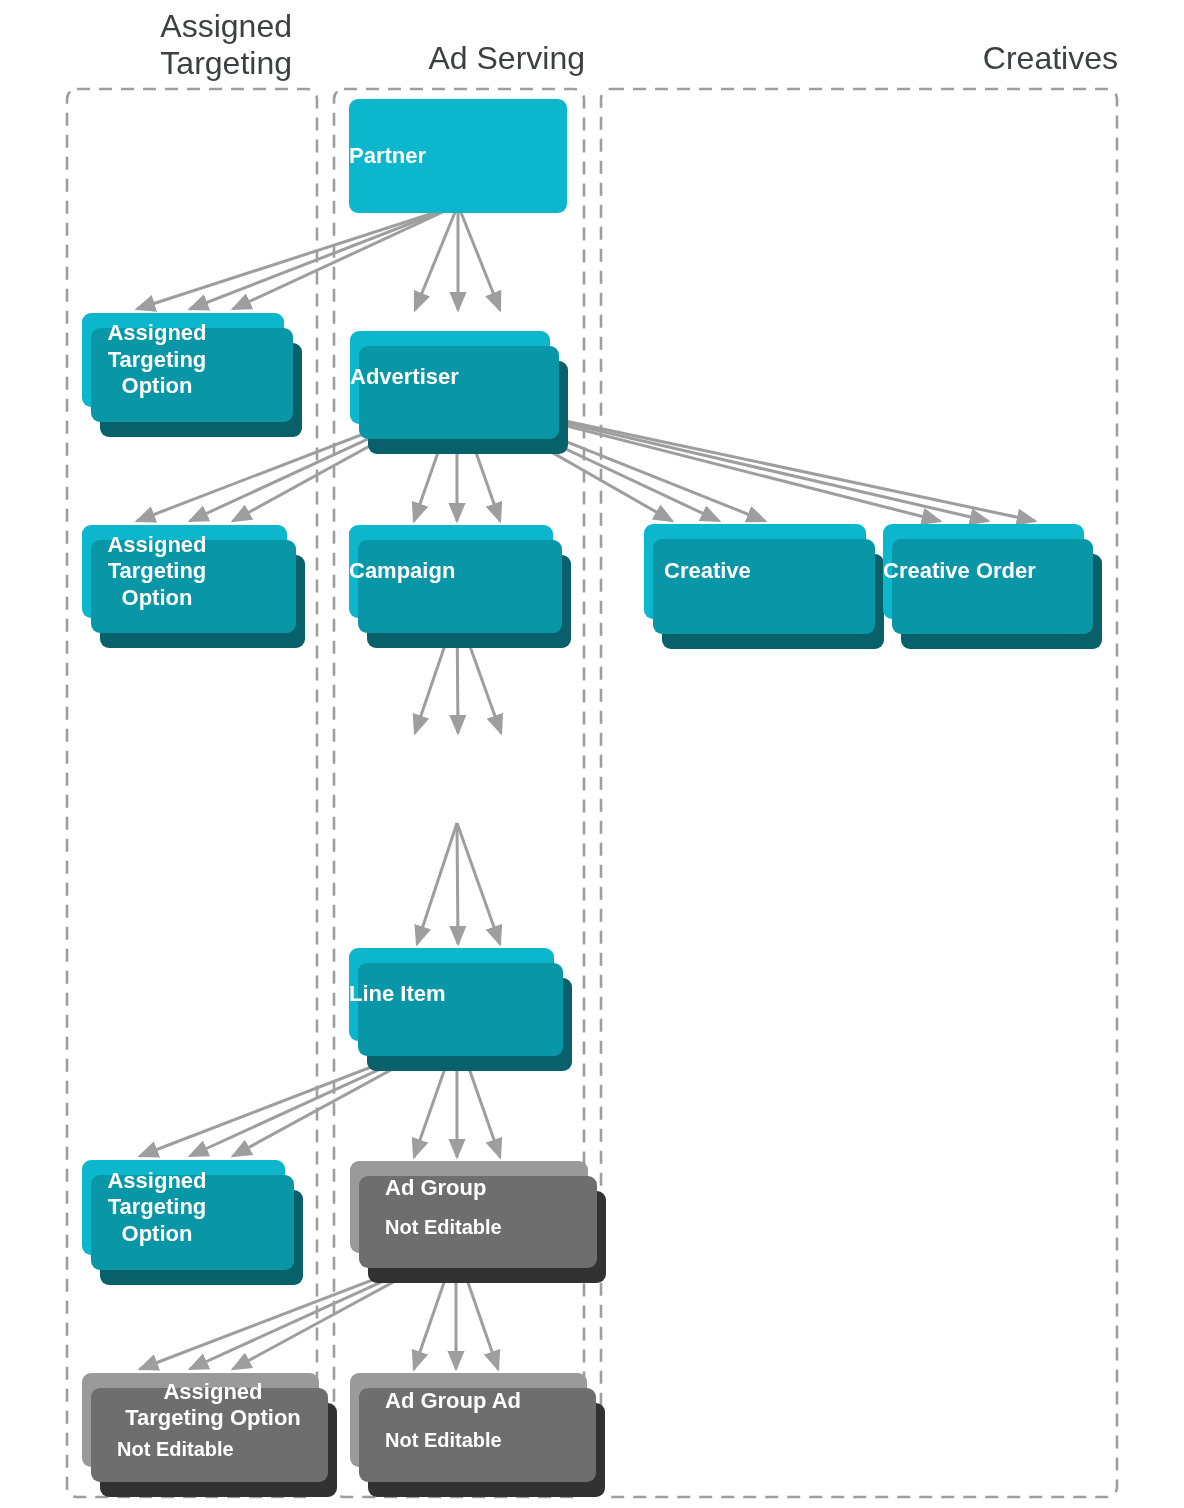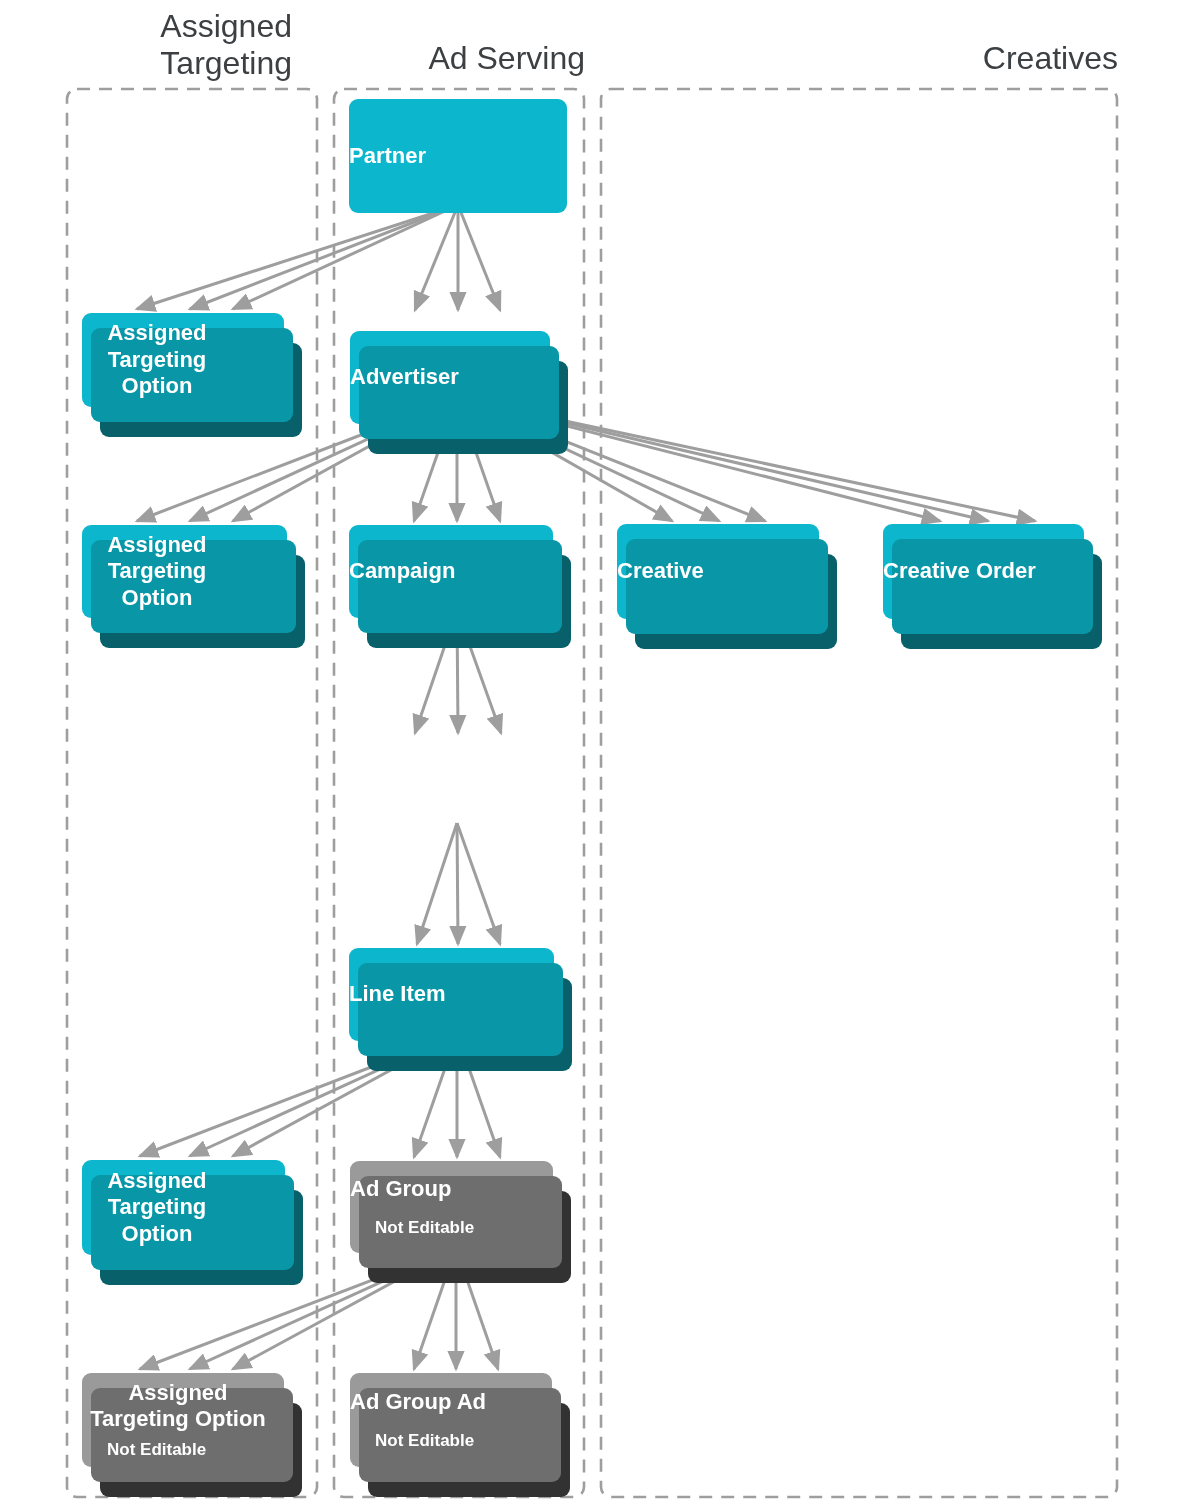--- a/index.html
+++ b/index.html
@@ -24,22 +24,22 @@
   .node.gray{background:var(--node-gray);}
   .node.stacked::before,.node.stacked::after{content:"";position:absolute;inset:0;border-radius:9px;}
   .node.stacked::before{transform:translate(9px,15px);z-index:-1;}
   .node.stacked::after{transform:translate(18px,30px);z-index:-2;}
   .node.cyan.stacked::before{background:var(--node-cyan-l2);}
   .node.cyan.stacked::after{background:var(--node-cyan-l3);}
   .node.gray.stacked::before{background:var(--node-gray-l2);}
   .node.gray.stacked::after{background:var(--node-gray-l3);}
 
   .node .label{display:block;}
-  .node .note{display:block;font-size:17px;font-weight:bold;margin-left:25px;}
-  .node.noted{justify-content:space-evenly;}
+  .node .note{display:block;font-size:20px;font-weight:bold;}
+  .node.noted{justify-content:space-evenly;padding-left:35px;}
   .wrap3 .label{max-width:150px;}
   .wrap2 .label{max-width:192px;}
 </style>
 </head>
 <body>
 
 <div class="canvas">
 
   <div class="col-header" style="left:66px;top:8px;width:252px;">
     <div class="wrapbox" style="width:200px;">Assigned Targeting</div>
@@ -139,21 +139,21 @@
   </div>
 
   <div class="node cyan stacked wrap3" style="left:82px;top:525px;width:205px;height:93px;">
     <span class="label">Assigned Targeting Option</span>
   </div>
 
   <div class="node cyan stacked" style="left:349px;top:525px;width:204px;height:93px;">
     <span class="label">Campaign</span>
   </div>
 
-  <div class="node cyan stacked" style="left:617px;top:524px;width:202px;height:95px;">
+  <div class="node cyan stacked" style="left:644px;top:524px;width:202px;height:95px;padding-left:20px;">
     <span class="label">Creative</span>
   </div>
 
   <div class="node cyan stacked" style="left:883px;top:524px;width:201px;height:95px;">
     <span class="label">Creative Order</span>
   </div>
 
 
   <div class="node cyan stacked" style="left:349px;top:948px;width:205px;height:93px;">
     <span class="label">Line Item</span>

